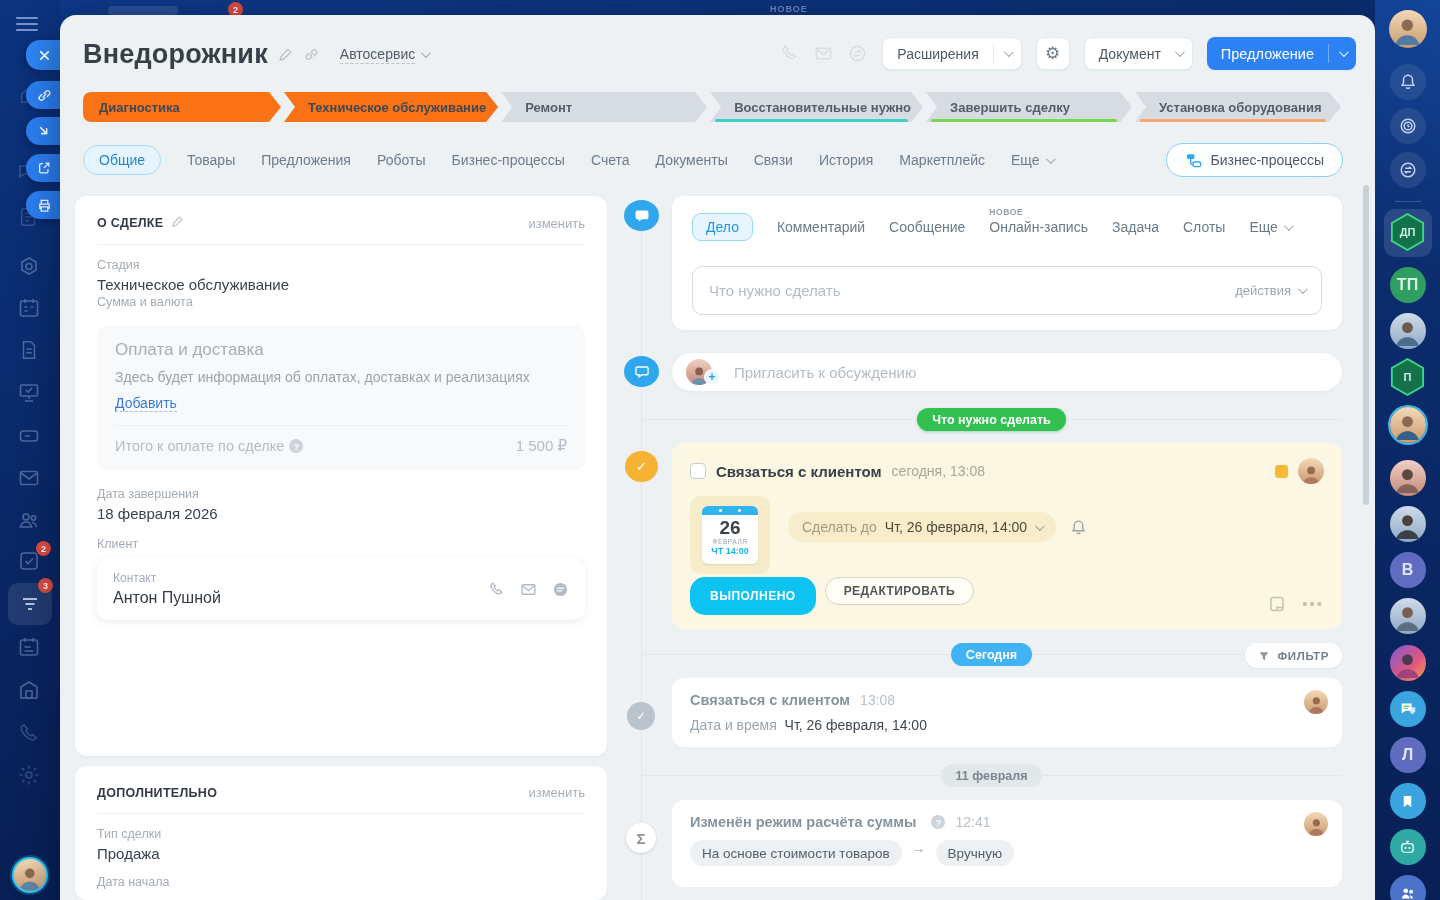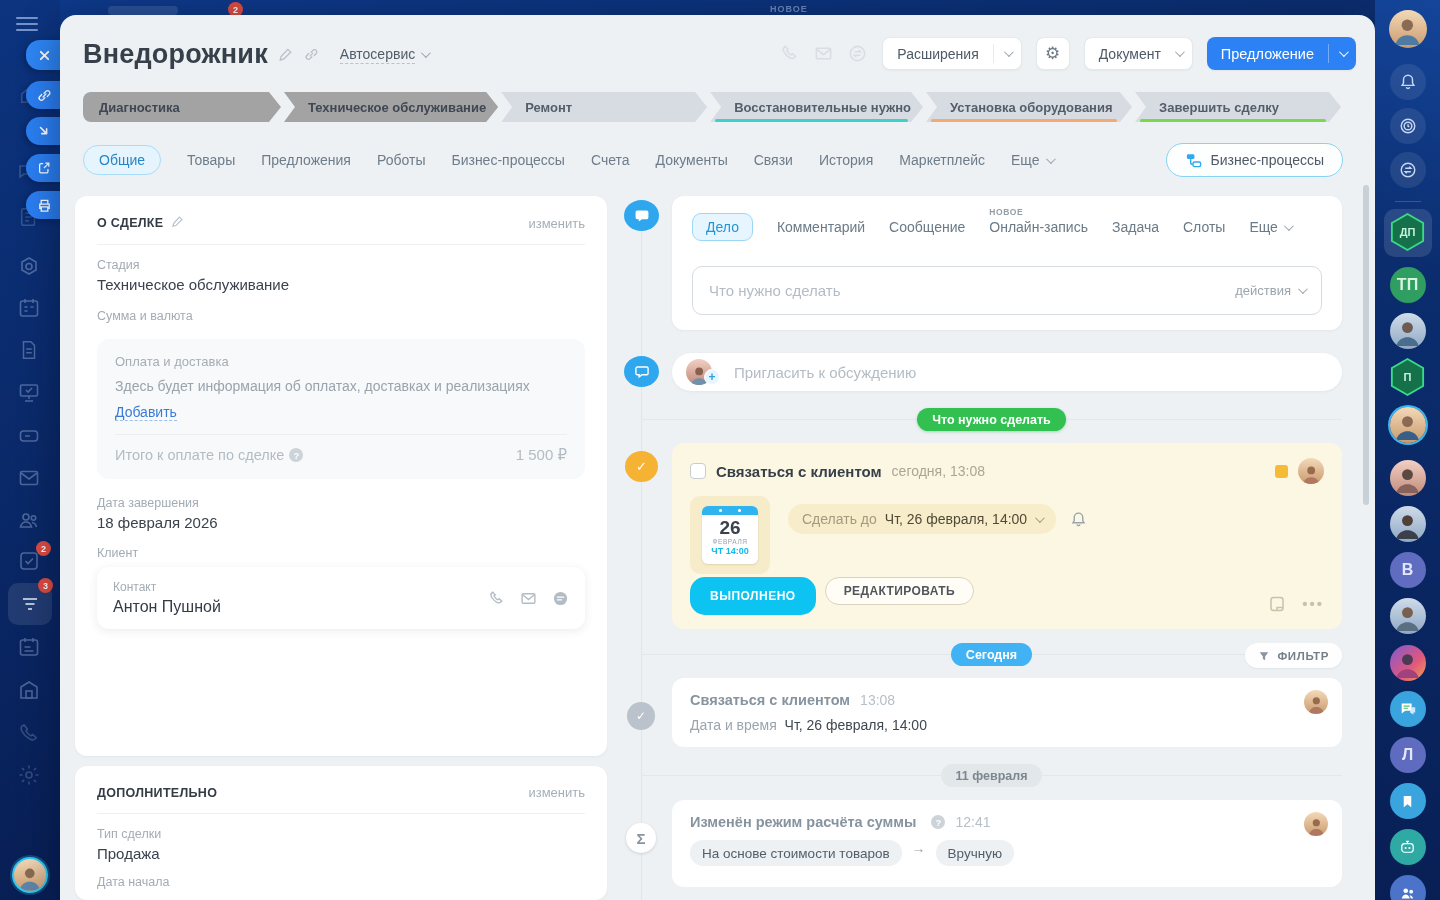--- a/index.html
+++ b/index.html
@@ -49,42 +49,42 @@
 .btn.square{width:34px;justify-content:center;font-size:17px;color:#6e7b86}
 .btn.primary{background:#2c82f5;border:none;color:#fff}
 .btn.primary .lbl{font-size:14.5px}
 .btn.primary .sep{background:rgba(255,255,255,.35)}
 .btn.primary .car{border-color:#fff}
 
 
 .stages{position:absolute;left:23px;top:77px;right:34px;display:flex;gap:3px}
 .stg{position:relative;flex:1;height:30px;display:flex;align-items:center;padding:0 12px 0 24px;font-size:13px;font-weight:600;color:#545e69;background:#d7dce3;clip-path:polygon(0 0,calc(100% - 12px) 0,100% 50%,calc(100% - 12px) 100%,0 100%,11px 50%);cursor:pointer;white-space:nowrap}
 .stg.first{clip-path:polygon(0 0,calc(100% - 12px) 0,100% 50%,calc(100% - 12px) 100%,0 100%);border-radius:8px 0 0 8px;padding-left:16px}
-.stg.lime{background:#a3a3a3;color:#3f4752}
+.stg.lime{background:#f97316;color:#3f4752}
 .stg .ul{position:absolute;left:5px;right:15px;bottom:0;height:3px;border-radius:2px}
 
 
 .tabs{position:absolute;left:23px;top:130px;display:flex;align-items:center;gap:26px}
 .tab{font-size:14px;color:#6e7c89;cursor:pointer;display:flex;align-items:center;gap:6px}
 .tab.active{background:#e6f5fd;border:1px solid #a9dcf7;border-radius:17px;padding:6px 15px;color:#2585c7}
 .bp-btn{position:absolute;right:32px;top:128px;height:34px;display:flex;align-items:center;gap:9px;padding:0 18px;background:#fdfefe;border:1px solid #86d4f3;border-radius:18px;font-size:14px;color:#4e5a66;cursor:pointer}
 
 
 .card{position:absolute;background:#fff;border-radius:12px;box-shadow:0 1px 3px rgba(50,60,70,.05)}
 .seclabel{font-size:12.5px;font-weight:bold;color:#333b45;letter-spacing:.3px;display:flex;align-items:center;gap:8px}
 .editlink{font-size:13px;color:#a6afb8;cursor:pointer}
 .hr{height:1px;background:#eef1f4;margin:13px 0 6px}
 .flabel{font-size:12.5px;color:#a3abb4;margin-top:13px}
 .fvalue{font-size:15px;color:#39424d;margin-top:4px}
 .amount{display:flex;align-items:baseline;gap:9px;margin-top:2px}
 .amount b{font-size:33px;font-weight:600;color:#333b45;letter-spacing:.5px}
 .amount i{font-style:normal;font-size:24px;color:#99a2ac}
 .cyanbtn{background:#0dc3f1;color:#fff;font-size:12px;font-weight:bold;letter-spacing:.5px;border:none;border-radius:16px;height:30px;padding:0 20px;cursor:pointer}
 .paybox{margin-top:16px;background:#f7f9fa;border-radius:12px;padding:15px 18px}
-.paybox .t{font-size:13px;color:#a5adb6}
+.paybox .t{font-size:17px;color:#a5adb6}
 .paybox .hint{font-size:14px;color:#9aa4ad;margin-top:9px}
 .addlink{display:inline-block;font-size:14px;color:#3a7bd5;border-bottom:1px dashed #9dbfe8;margin-top:10px;cursor:pointer}
 .paybox .hr2{height:1px;background:#eceff2;margin:13px 0 11px}
 .totrow{display:flex;align-items:center;font-size:14.5px;color:#b3bcc4}
 .qmark{width:14px;height:14px;border-radius:50%;background:#ccd3d9;color:#fff;font-size:9.5px;font-weight:bold;display:inline-flex;align-items:center;justify-content:center;margin-left:5px}
 .client-card{margin-top:7px;background:#fff;border-radius:12px;box-shadow:0 2px 10px rgba(60,70,85,.10);padding:13px 16px;display:flex;align-items:center}
 .cicons{margin-left:auto;display:flex;gap:15px;color:#b3bcc4}
 .dashlink{font-size:14px;color:#8b959e;border-bottom:1px dashed #bcc4cc;cursor:pointer}
 .linksrow{display:flex;gap:18px;margin-top:19px;align-items:center}
 
@@ -377,26 +377,26 @@
           <span>Техническое обслуживание</span>
         </div>
       <div class="stg">
           <span>Ремонт</span>
         </div>
       <div class="stg">
           <span>Восстановительные нужно</span>
           <i class="ul" style="background:#3fd0c9"></i>
         </div>
       <div class="stg">
+          <span>Завершить сделку</span>
+          <i class="ul" style="background:#78d84e"></i>
+        </div>
+      <div class="stg">
           <span>Установка оборудования</span>
           <i class="ul" style="background:#f5a871"></i>
-        </div>
-      <div class="stg">
-          <span>Завершить сделку</span>
-          <i class="ul" style="background:#78d84e"></i>
         </div>
     </div>
 
     <div class="tabs">
       <span class="tab active">Общие</span>
       <span class="tab">Товары</span>
       <span class="tab">Предложения</span>
       <span class="tab">Роботы</span>
       <span class="tab">Бизнес-процессы</span>
       <span class="tab">Счета</span>
@@ -430,21 +430,21 @@
               </svg>
             </span>
           </span>
         <span class="editlink" style="margin-left:auto">изменить</span>
       </div>
       <div class="hr"></div>
 
       <div class="flabel">Стадия</div>
       <div class="fvalue">Техническое обслуживание</div>
 
-      <div class="flabel" style="margin-top:16px">Сумма и валюта</div>
+      <div class="flabel" style="margin-top:2px">Сумма и валюта</div>
 
       <div class="paybox">
         <div class="t">Оплата и доставка</div>
         <div class="hint">Здесь будет информация об оплатах, доставках и реализациях</div>
         <span class="addlink">Добавить</span>
         <div class="hr2"></div>
         <div class="totrow">
           <span>Итого к оплате по сделке</span>
           <span class="qmark">?</span>
           <span style="margin-left:auto;font-size:15px">1 500 ₽</span>
@@ -555,21 +555,21 @@
           <div class="cal-inner">
             <div class="cal-top">
                 <i></i>
                 <i></i>
               </div>
             <div class="cal-day">26</div>
             <div class="cal-mon">ФЕВРАЛЯ</div>
             <div class="cal-time">ЧТ 14:00</div>
           </div>
         </div>
-        <div style="display:flex;align-items:center;gap:14px;margin-top:8px">
+        <div style="display:flex;align-items:center;gap:14px;margin-top:16px">
           <span class="chip">
             <span class="pre">Сделать до</span>
             <span class="val">Чт, 26 февраля, 14:00</span>
             <i class="car" style="border-color:#a39b80"></i>
             </span>
           <span style="color:#9aa2ab">
             <svg width="17" height="17" viewBox="0 0 16 16" fill="none" stroke="currentColor" stroke-width="1.3">
                 <path d="M8 2a4 4 0 00-4 4v3l-1.2 2h10.4L12 9V6a4 4 0 00-4-4z"></path>
                 <path d="M6.5 12.7a1.6 1.6 0 003 0"></path>
               </svg>

